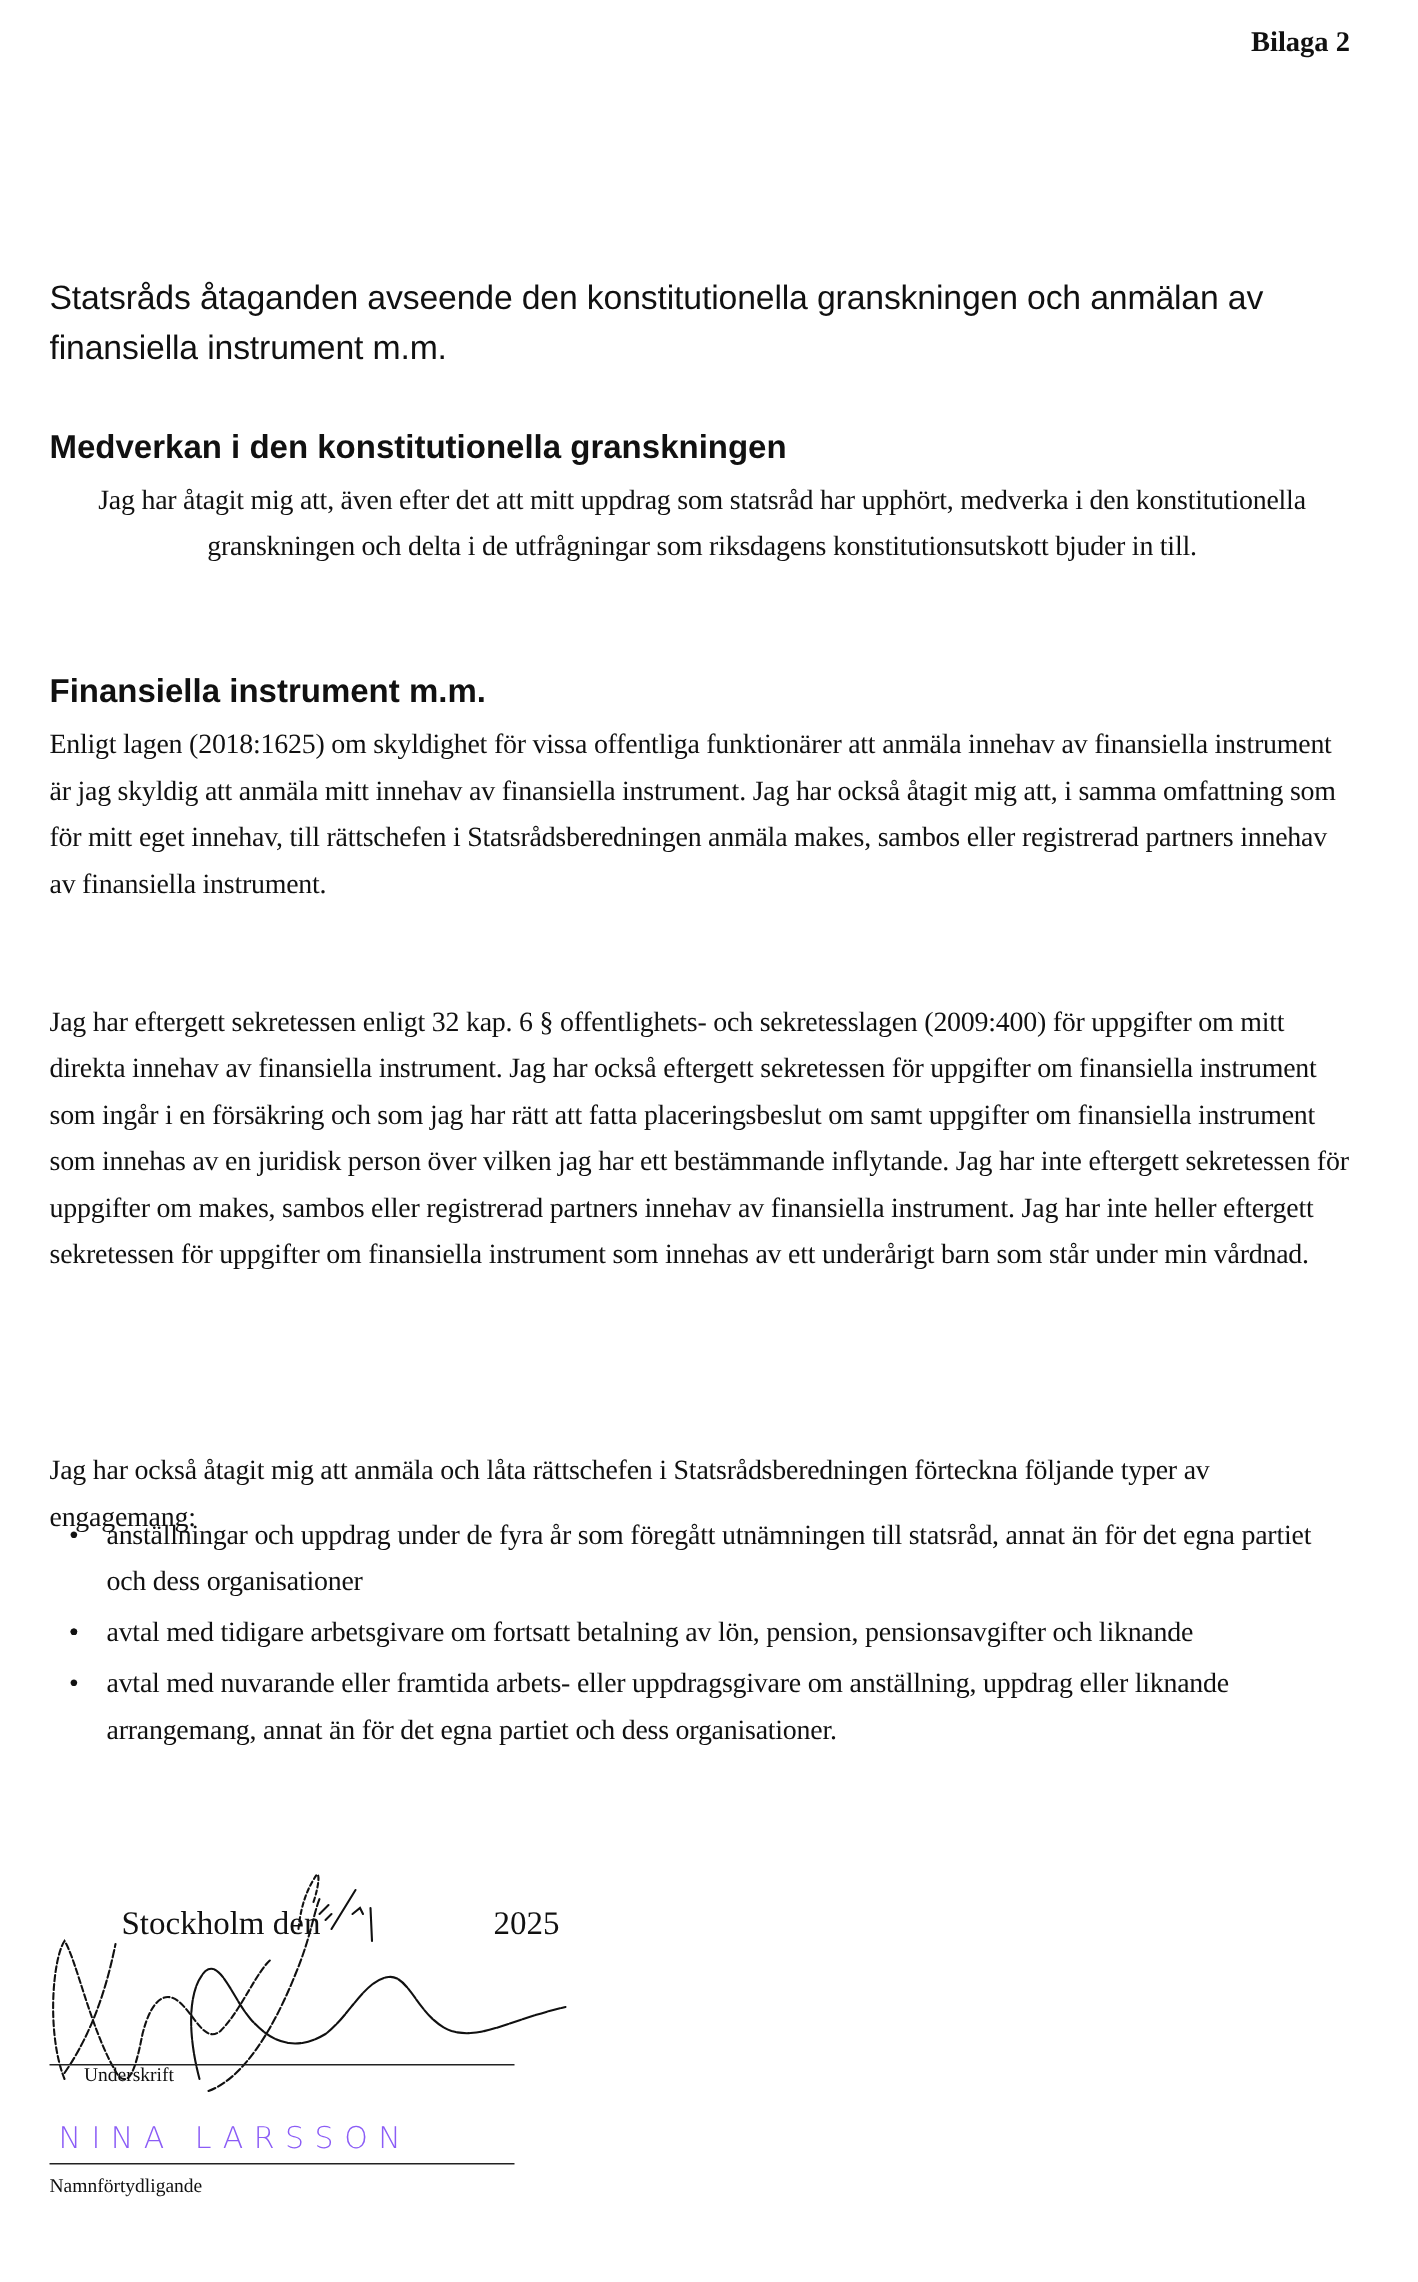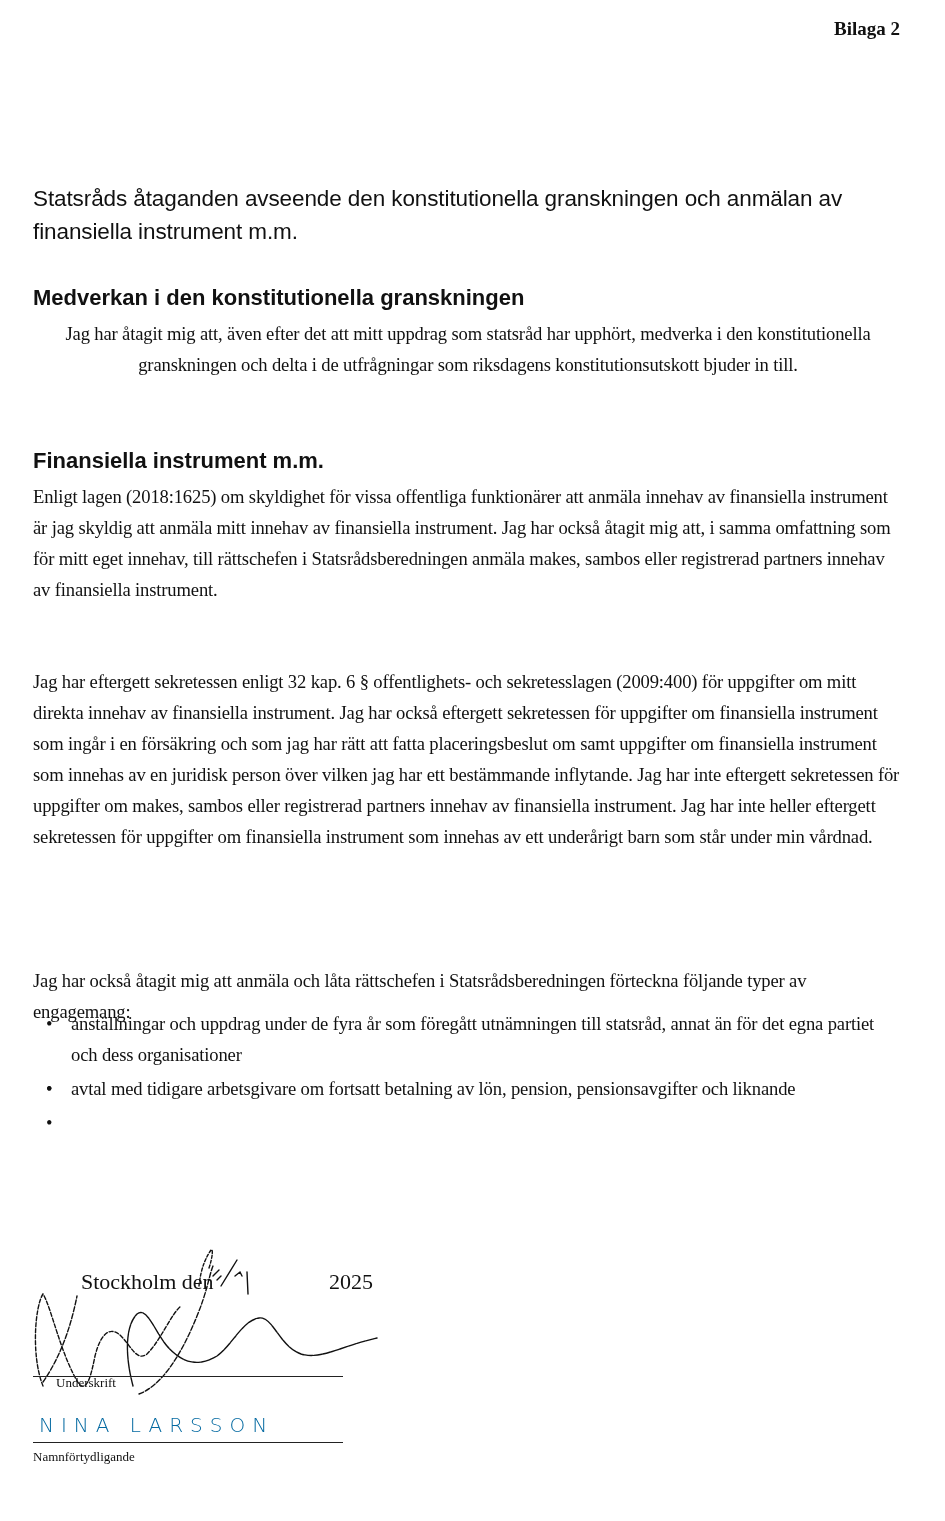--- a/index.html
+++ b/index.html
@@ -108,21 +108,21 @@
       font-family: "Liberation Serif", serif;
       font-size: 13px;
     }
     .printed-name {
       position: absolute;
       left: 6px;
       top: 147px;
       font-family: "DejaVu Sans", sans-serif;
       font-size: 20px;
       letter-spacing: 7px;
-      color: #0369a1;
+      color: #8b5cf6;
       white-space: nowrap;
       font-weight: 300;
     }
     .signature-svg {
       position: absolute;
       left: -12px;
       top: -30px;
       width: 370px;
       height: 170px;
       pointer-events: none;
@@ -150,20 +150,21 @@
   </li>
   <li>
     <span class="bullet-dot">•</span>
   </li>
   <li>
     <span class="bullet-dot">•</span>
     <span>avtal med tidigare arbetsgivare om fortsatt betalning av lön, pension, pensionsavgifter och liknande</span>
   </li>
   <li>
     <span class="bullet-dot">•</span>
+    <span>avtal med nuvarande eller framtida arbets- eller uppdragsgivare om anställning, uppdrag eller liknande arrangemang, annat än för det egna partiet och dess organisationer.</span>
   </li>
 </ul>
 
 <div class="sig-block">
   <div class="place-date">
     <span>Stockholm den</span>
     <span class="year">2025</span>
   </div>
 
   <svg class="signature-svg" viewBox="0 0 370 170">

